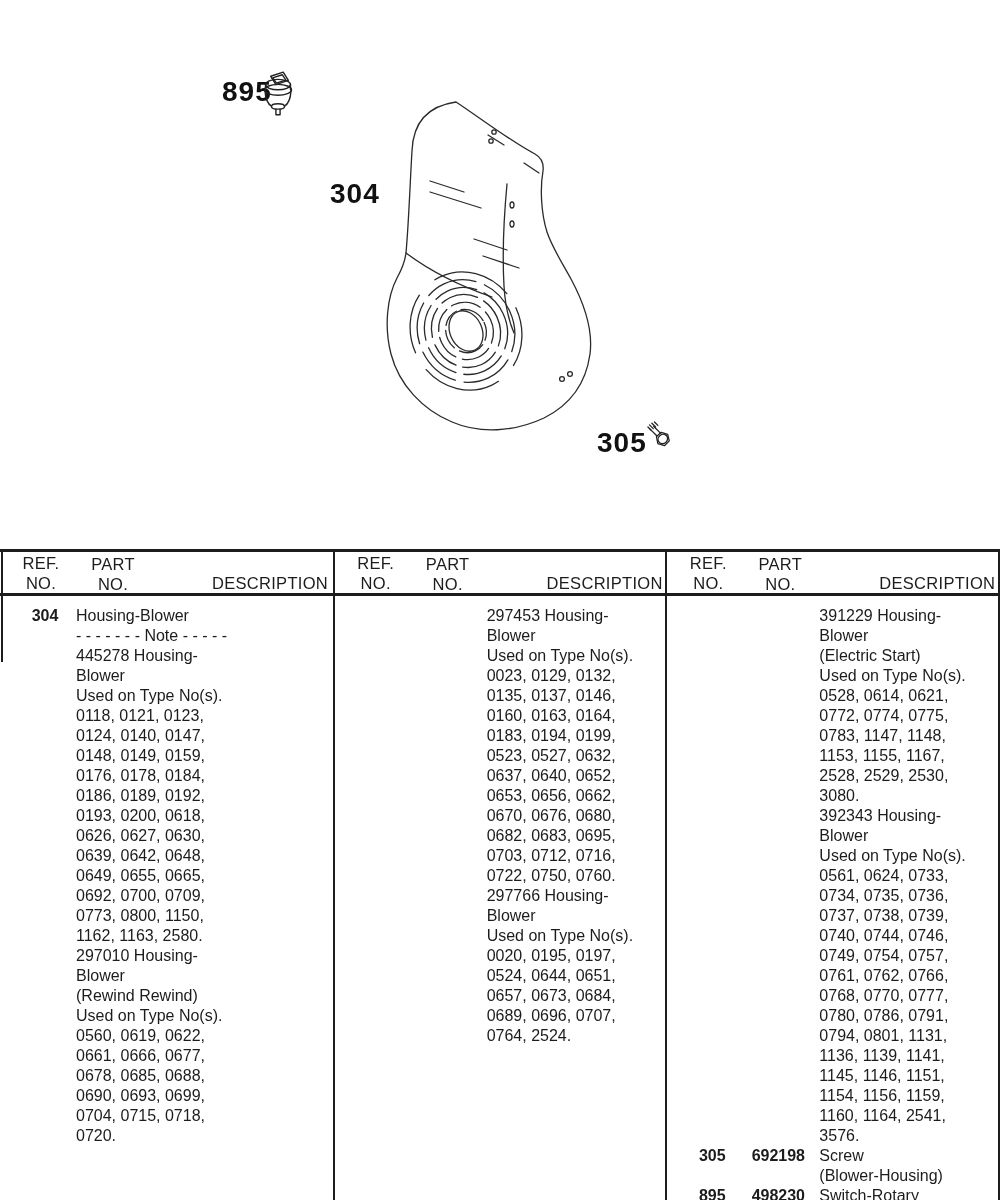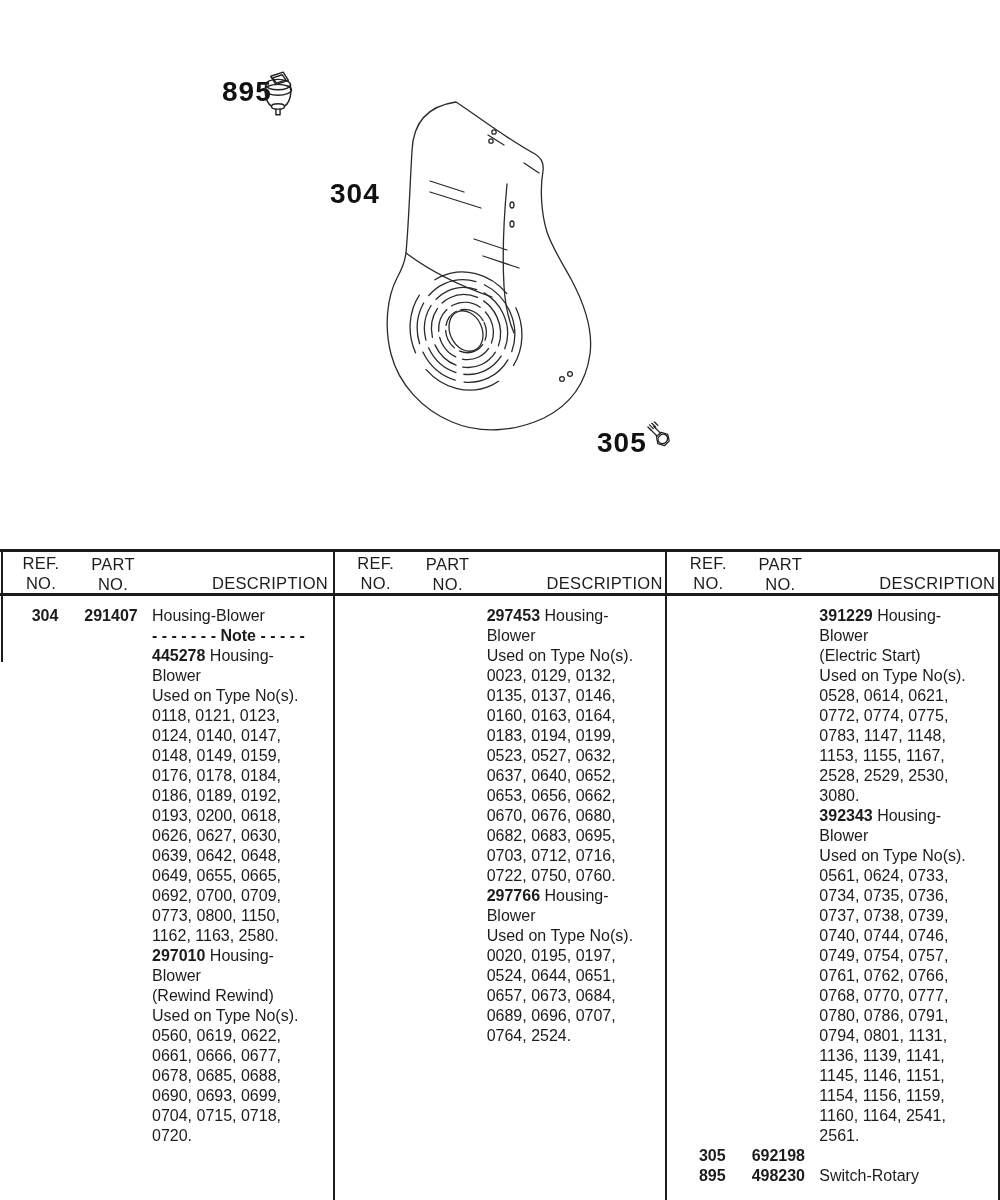--- a/index.html
+++ b/index.html
@@ -19,21 +19,21 @@
   .col + .col{border-left:2px solid #1c1c1c;}
   .hdr{position:relative;height:44px;font-size:16.5px;line-height:20px;letter-spacing:.3px;}
   .h-ref{position:absolute;left:14px;top:1px;width:54px;text-align:center;}
   .h-part{position:absolute;left:82px;top:2px;width:62px;text-align:center;}
   .h-desc{position:absolute;left:146px;top:21px;width:182px;text-align:right;}
   .entries{padding-top:10px;font-size:16px;line-height:20px;}
   .entry{display:flex;}
   .c-ref{flex:none;width:50px;margin-left:20px;text-align:center;font-weight:700;}
   .c-part{flex:none;width:70px;margin-left:6px;text-align:center;font-weight:700;}
   .c-desc{flex:1;margin-left:6px;padding-right:2px;}
-  .b{font-weight:700;}
+  .b{font-weight:400;}
 </style>
 </head>
 <body>
 
 <div class="page">
 
   <div class="callout" style="left:222px;top:40px;">895</div>
   <svg class="icon-abs" style="left:256px;top:33px;" width="44" height="52" viewBox="0 0 40 50" fill="none" stroke="#222" stroke-width="1.4" stroke-linecap="round" stroke-linejoin="round">
     <polygon points="13,7 25,3 30,11 18,15"></polygon>
     <polygon points="15,8.5 24,5.5 27.5,10.5 18.5,13.5"></polygon>
@@ -102,21 +102,20 @@
             </div>
             <div class="h-part">
               <div>PART</div>
               <div>NO.</div>
             </div>
             <div class="h-desc">DESCRIPTION</div>
           </div>
           <div class="entries">
             <div class="entry">
               <div class="c-ref">304</div>
-              <div class="c-part">291407</div>
               <div class="c-desc">
                 <div class="line">Housing-Blower</div>
                 <div class="line b">- - - - - - -  Note  - - - - -</div>
                 <div class="line"><span class="b">445278</span> Housing-</div>
                 <div class="line">Blower</div>
                 <div class="line">Used on Type No(s).</div>
                 <div class="line">0118, 0121, 0123,</div>
                 <div class="line">0124, 0140, 0147,</div>
                 <div class="line">0148, 0149, 0159,</div>
                 <div class="line">0176, 0178, 0184,</div>
@@ -221,26 +220,30 @@
                 <div class="line">0740, 0744, 0746,</div>
                 <div class="line">0749, 0754, 0757,</div>
                 <div class="line">0761, 0762, 0766,</div>
                 <div class="line">0768, 0770, 0777,</div>
                 <div class="line">0780, 0786, 0791,</div>
                 <div class="line">0794, 0801, 1131,</div>
                 <div class="line">1136, 1139, 1141,</div>
                 <div class="line">1145, 1146, 1151,</div>
                 <div class="line">1154, 1156, 1159,</div>
                 <div class="line">1160, 1164, 2541,</div>
-                <div class="line">2561.</div>
+                <div class="line">3576.</div>
               </div>
             </div>
             <div class="entry">
               <div class="c-ref">305</div>
               <div class="c-part">692198</div>
+              <div class="c-desc">
+                <div class="line">Screw</div>
+                <div class="line">(Blower-Housing)</div>
+              </div>
             </div>
             <div class="entry">
               <div class="c-ref">895</div>
               <div class="c-part">498230</div>
               <div class="c-desc">
                 <div class="line">Switch-Rotary</div>
               </div>
             </div>
           </div>
         </div>

